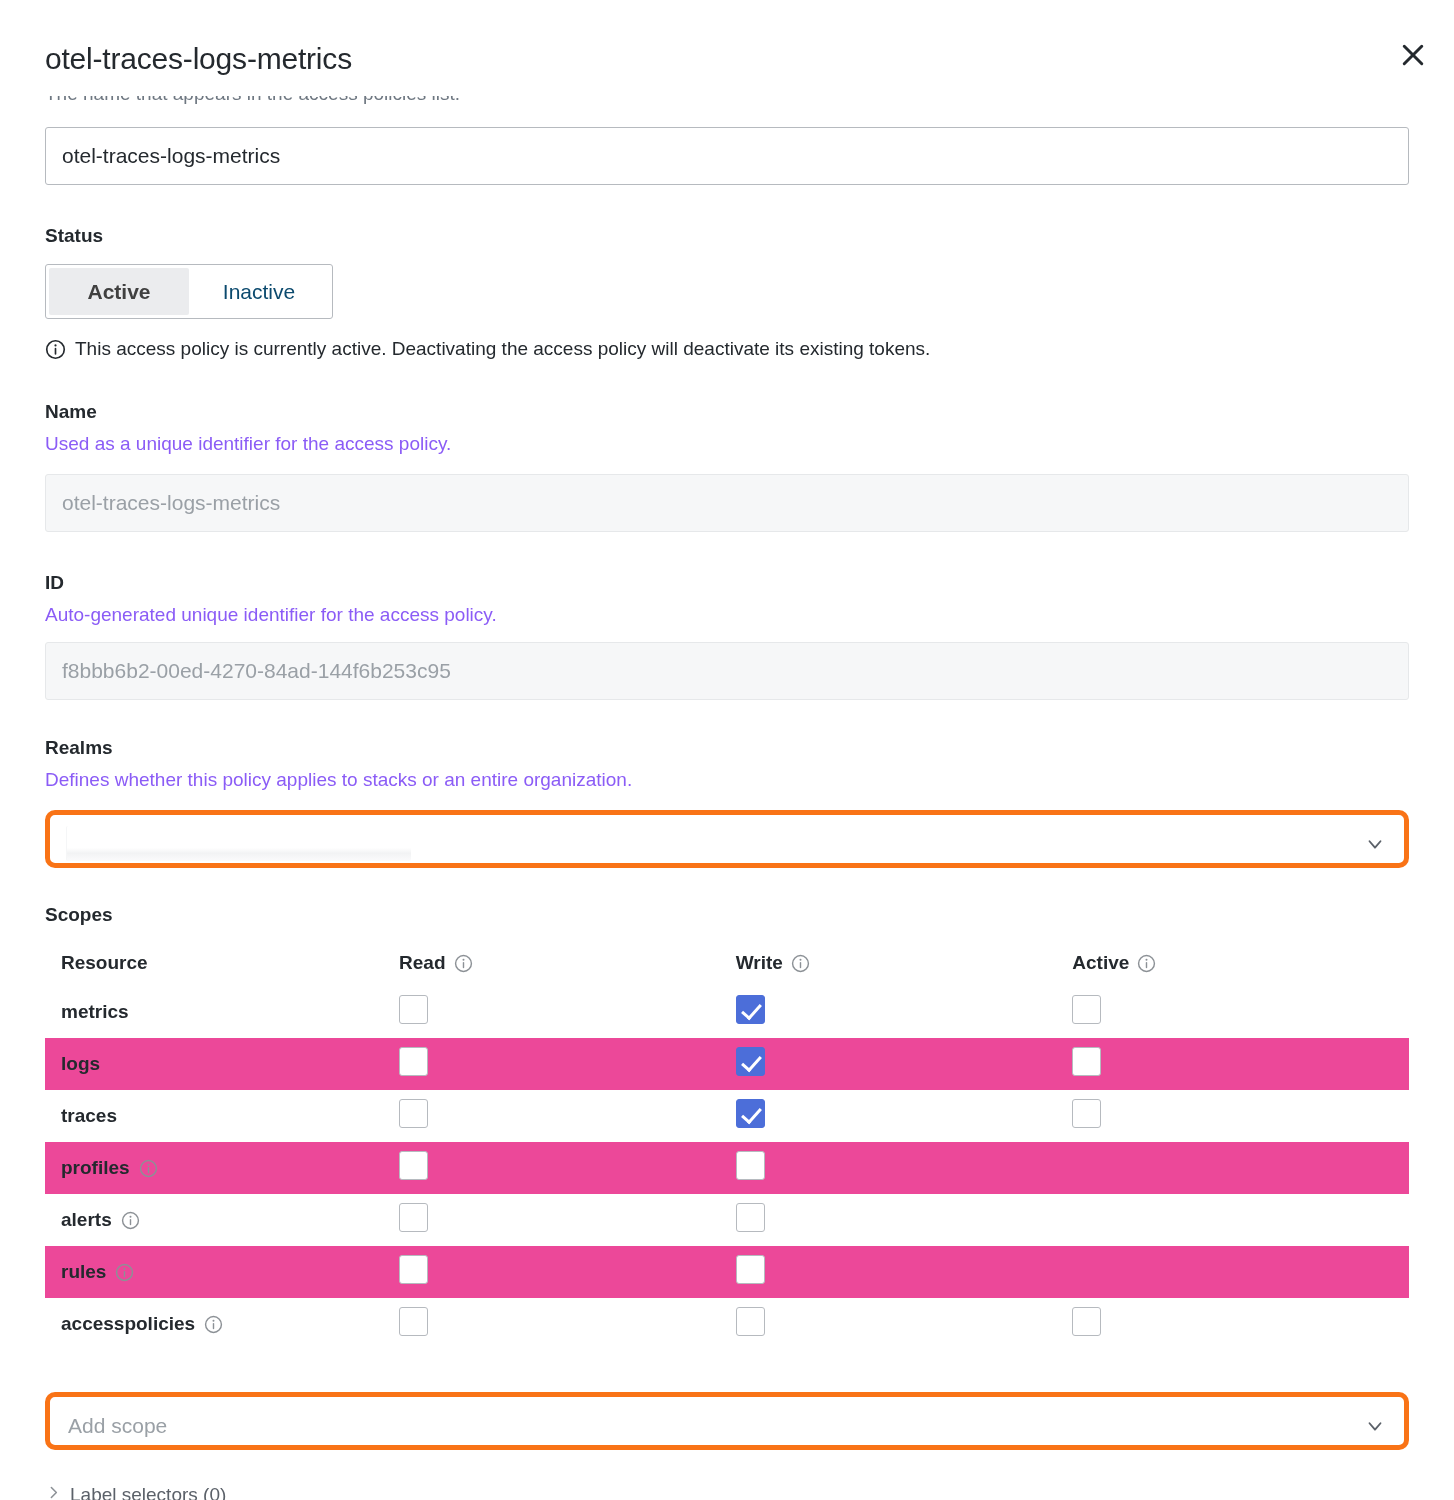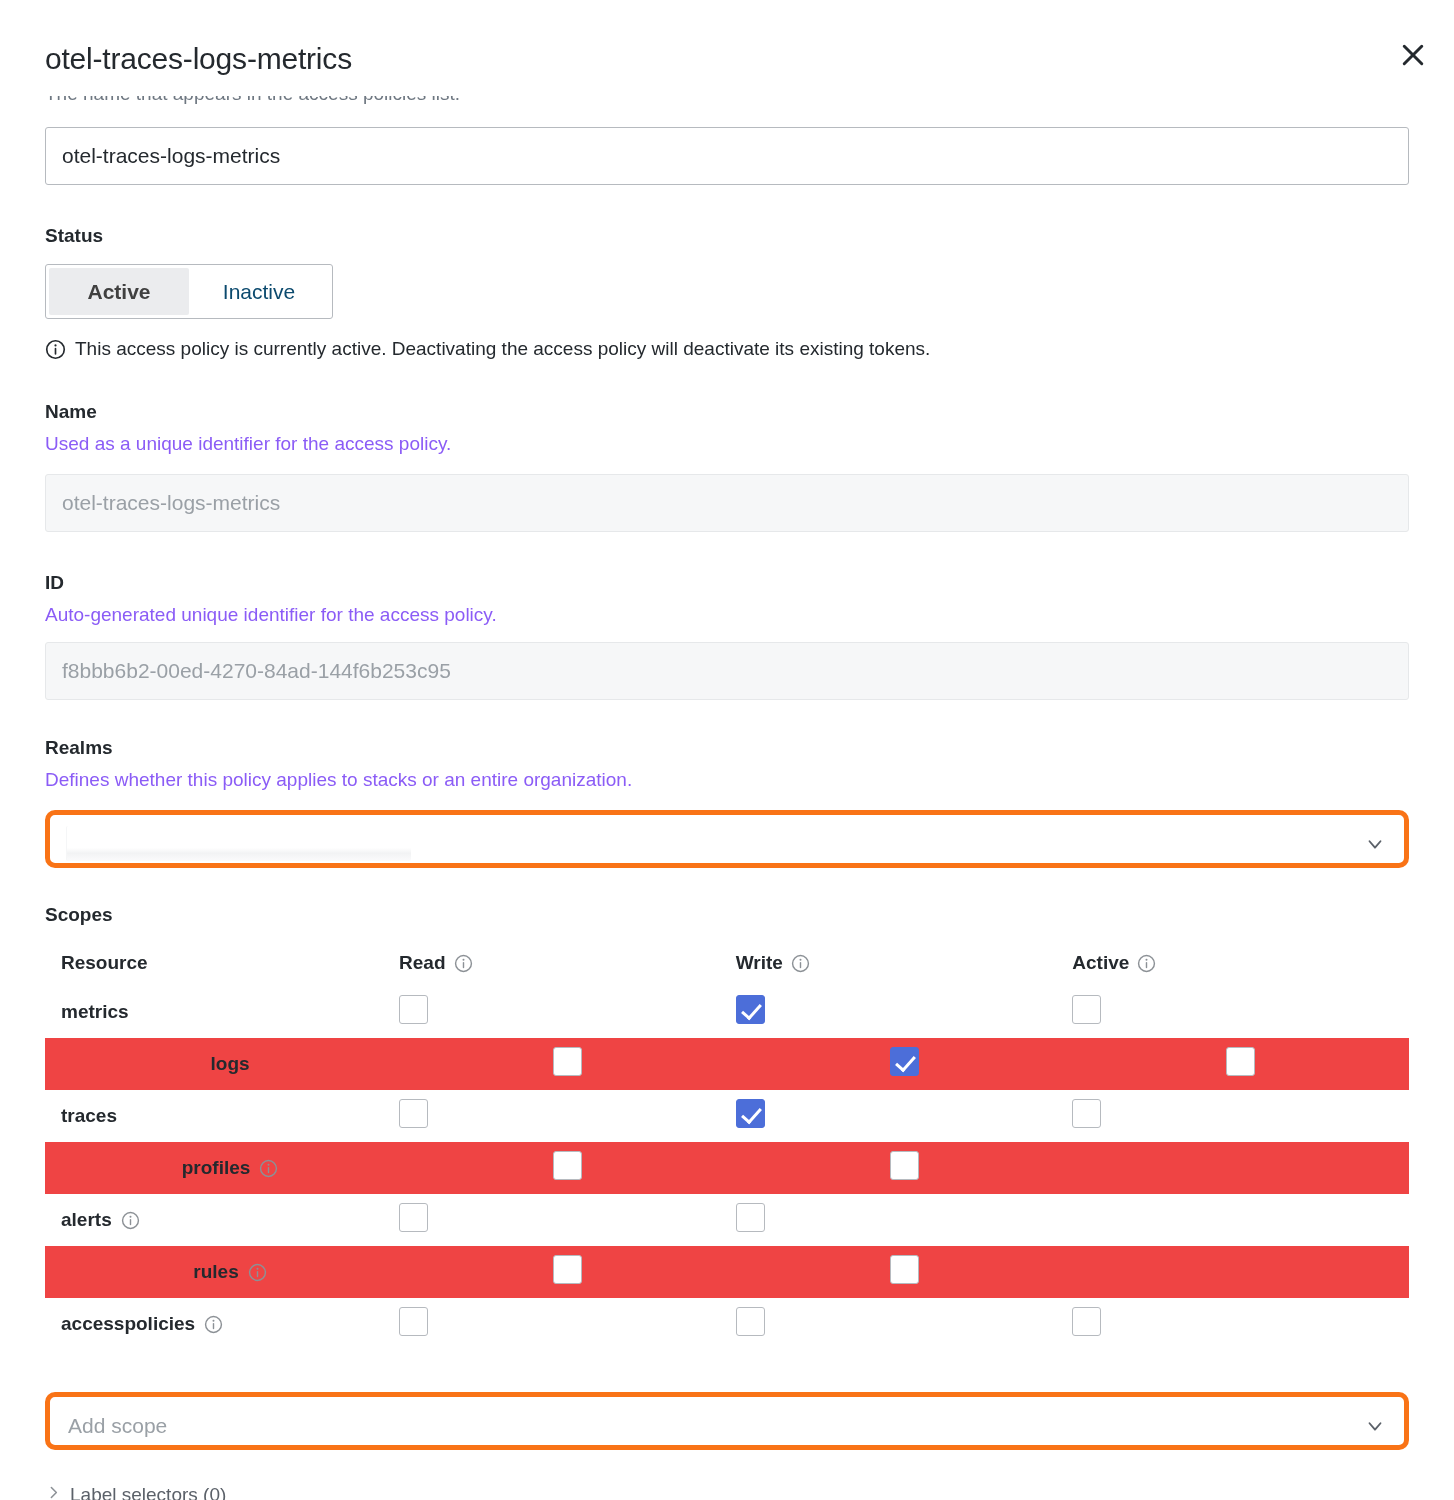--- a/index.html
+++ b/index.html
@@ -212,21 +212,21 @@
     vertical-align: middle;
   }
   .scopes-table td {
     font-size: 19px;
     font-weight: 700;
     color: #24292e;
     height: 52px;
     vertical-align: middle;
     padding: 0;
   }
-  .scopes-table tbody tr.stripe { background: #ef4444; text-align: center; }
+  .scopes-table tbody tr.stripe { background: #ec4899; }
   .col-res  { width: 345px; padding-left: 16px !important; }
   .col-chk  { width: 328px; }
   .th-inner { display: inline-flex; align-items: center; gap: 8px; }
   .res-inner { display: inline-flex; align-items: center; gap: 9px; }
 
   .cb {
     width: 29px;
     height: 29px;
     border: 1px solid #b6babf;
     border-radius: 3px;

